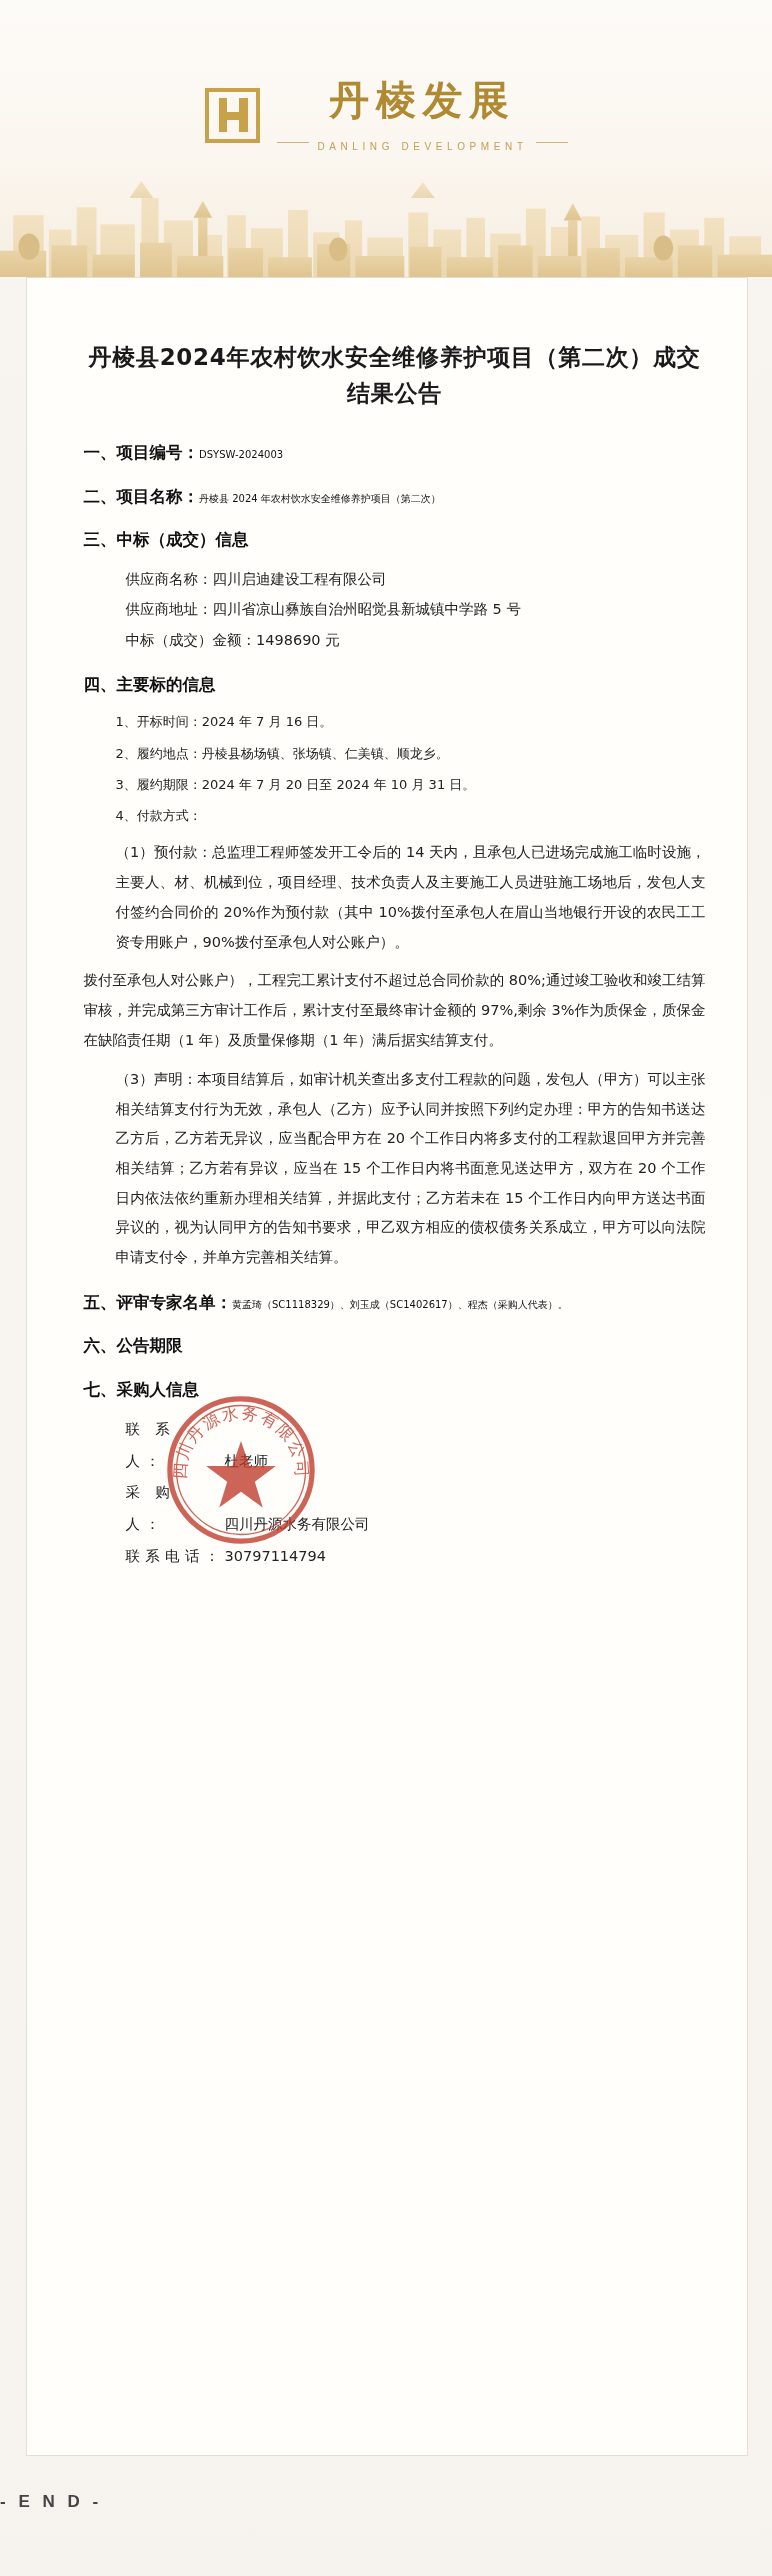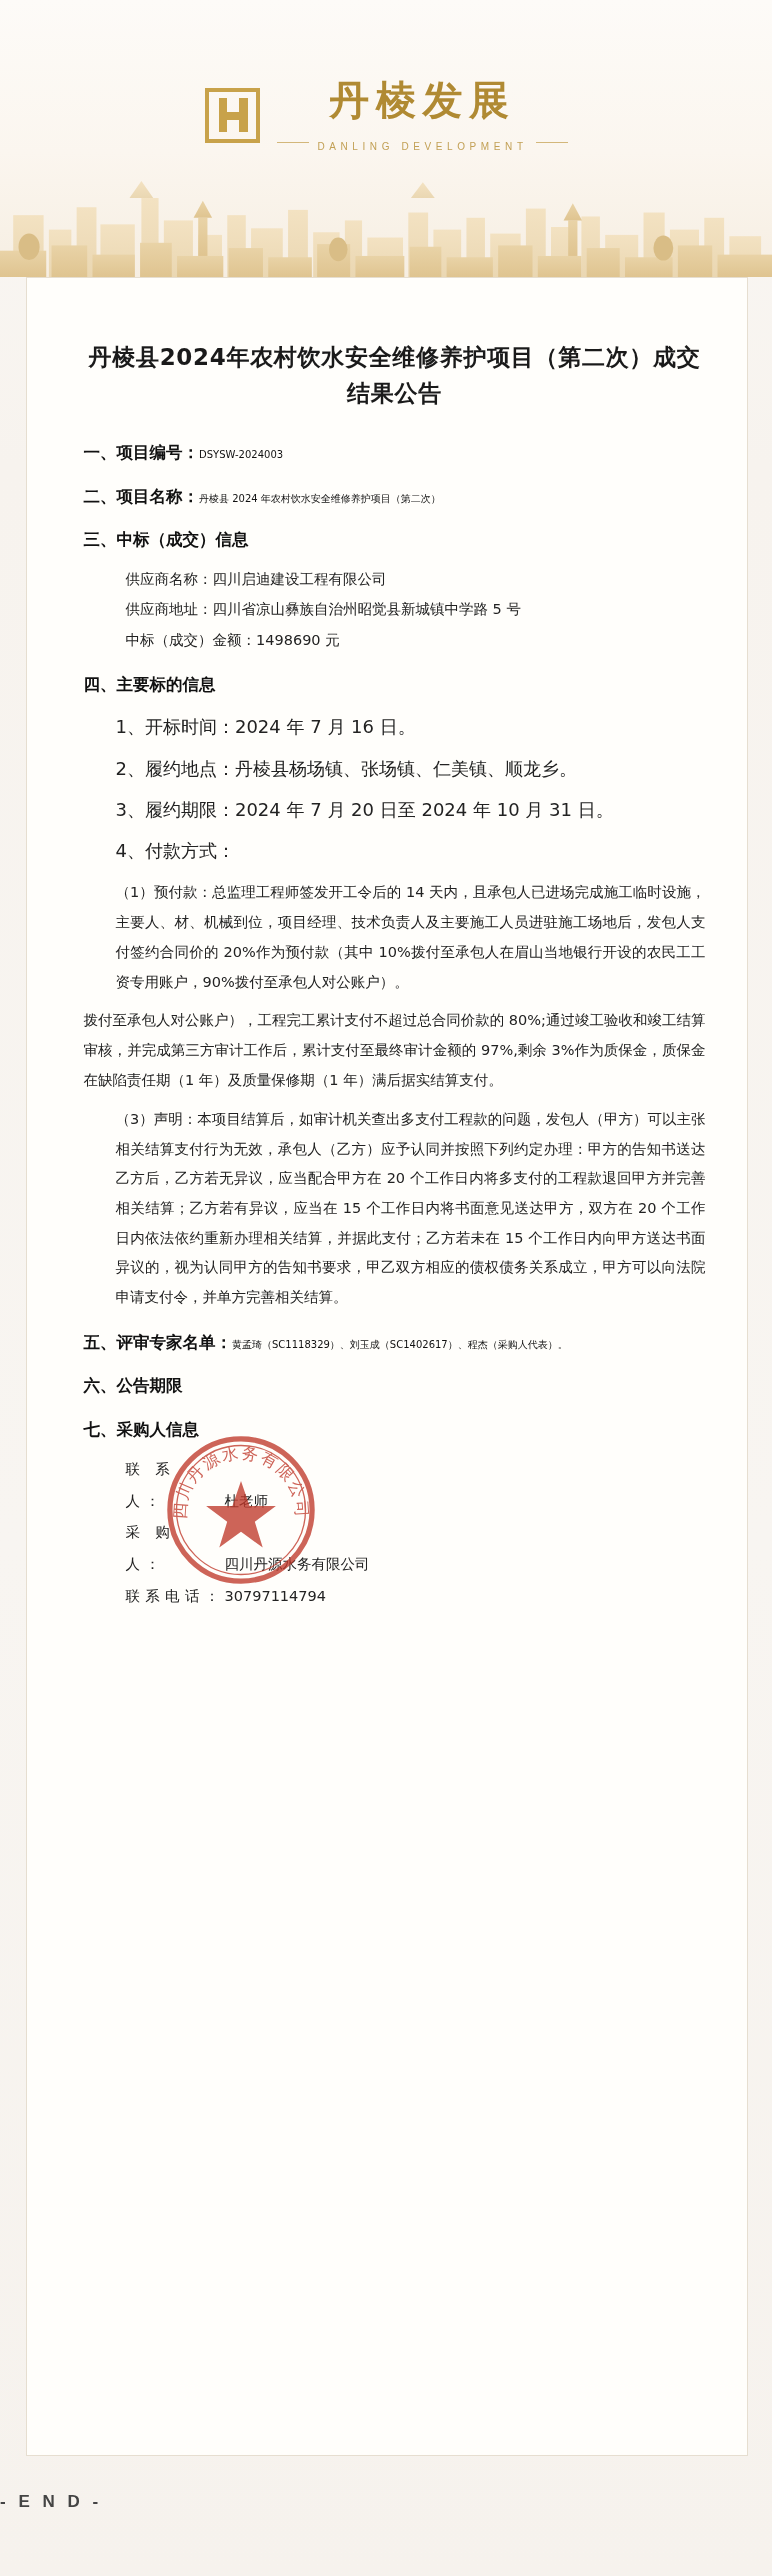--- a/index.html
+++ b/index.html
@@ -139,21 +139,21 @@
     color: #111;
     font-family: "DejaVu Sans", "Liberation Sans", sans-serif;
     margin: 17px 0 10.6px 0;
     line-height: 1.6;
   }
   .sec-head .inline-val {
     font-weight: normal;
     font-size: 10px;
   }
   .lvl2 {
-    font-size: 18px;
+    font-size: 13px;
     line-height: 2.0;
     color: #222;
     margin: 5.3px 0 5.3px 32px;
     font-family: "DejaVu Sans", "Liberation Sans", sans-serif;
   }
   .para {
     font-size: 14.5px;
     line-height: 2.05;
     color: #222;
     margin: 9.2px 0 9.2px 32px;

